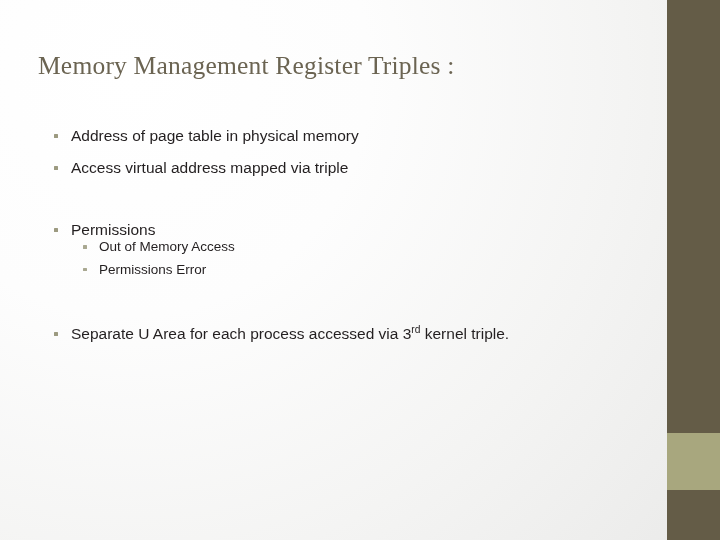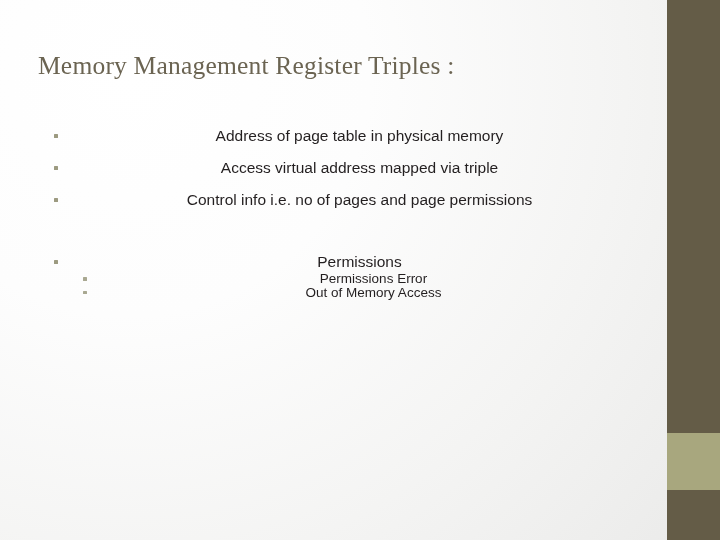--- a/index.html
+++ b/index.html
@@ -75,21 +75,20 @@
   }
 
   li.item {
     position: relative;
     color: #231f20;
     font-size: 15.5px;
     line-height: 1.0;
     padding: 0 0 0 23px;
     margin: 0 0 16.5px 0;
     white-space: nowrap;
-    text-align: center;
   }
   li.item.sub {
     font-size: 13.5px;
     padding-left: 21px;
     margin-bottom: 9px;
   }
   li.item.spaced-before {
     margin-top: 46px;
   }
   li.item.last-group {
@@ -139,40 +138,40 @@
       <li class="item">
         <span class="bullet"></span>
         <span class="txt">Address of page table in physical memory</span>
       </li>
 
       <li class="item">
         <span class="bullet"></span>
         <span class="txt">Access virtual address mapped via triple</span>
       </li>
 
-      <li class="item nomargin">
-        <span class="bullet"></span>
-        <span class="txt">Control info i.e. no of pages and page permissions</span>
-      </li>
 
       <li class="item spaced-before nomargin">
         <span class="bullet"></span>
         <span class="txt">Permissions</span>
       </li>
 
       <li style="list-style:none;">
         <ul class="lvl2">
+          <li class="item sub">
+            <span class="bullet"></span>
+            <span class="txt">Out of Memory Access</span>
+          </li>
           <li class="item sub nomargin">
             <span class="bullet"></span>
             <span class="txt">Permissions Error</span>
           </li>
-          <li class="item sub">
-            <span class="bullet"></span>
-            <span class="txt">Out of Memory Access</span>
-          </li>
         </ul>
       </li>
 
+      <li class="item last-group nomargin">
+        <span class="bullet"></span>
+        <span class="txt">Separate U Area for each process accessed via 3</span><sup class="ord">rd</sup><span class="txt"> kernel triple.</span>
+      </li>
 
     </ul>
   </div>
 
 </div>
 
 </body></html>

